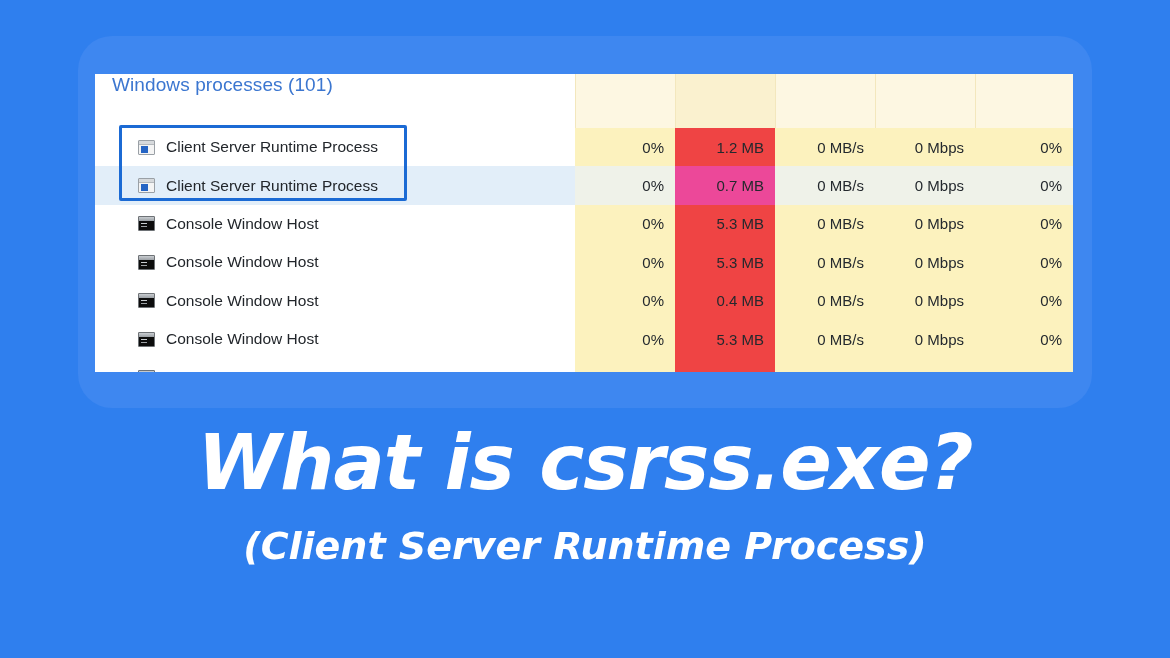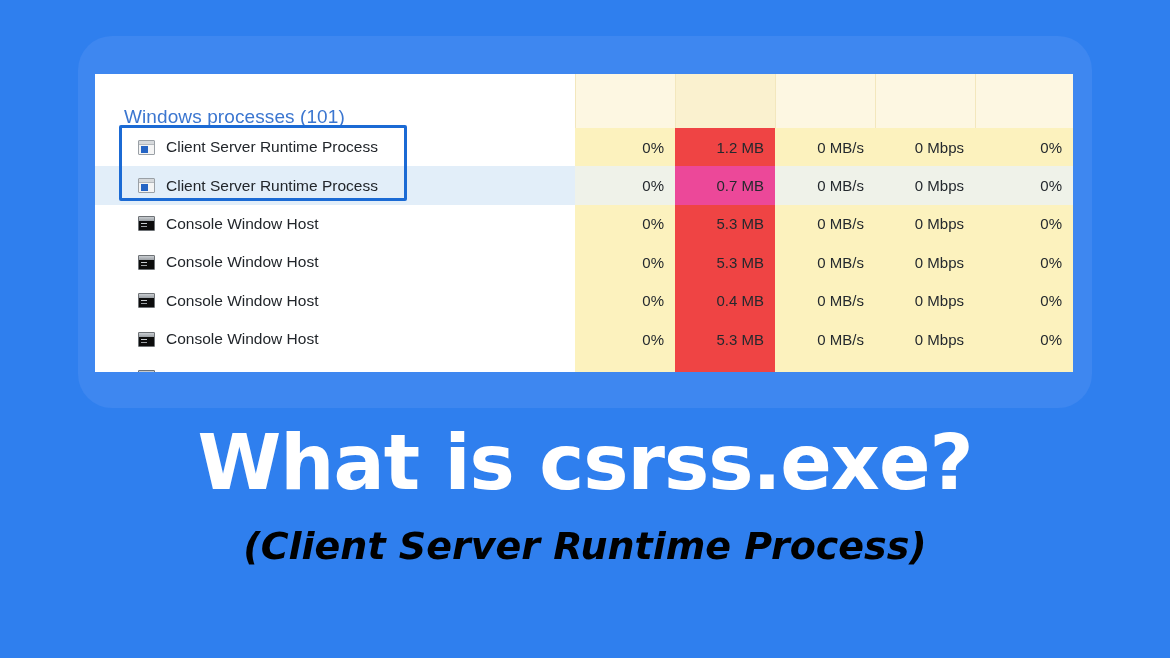--- a/index.html
+++ b/index.html
@@ -61,22 +61,22 @@
     pointer-events: none;
   }
 
   
   #group-header {
     position: absolute;
     left: 0; top: 0;
     width: 480px;
     height: 54px;
     display: flex;
-    align-items: flex-end;
-    padding-left: 29px;
+    align-items: flex-start;
+    padding-left: 17px;
     background: #FFFFFF;
     z-index: 3;
   }
   #group-header .group-title {
     color: #3B76D0;
     font-size: 19px;
     letter-spacing: .1px;
     white-space: nowrap;
   }
 
@@ -209,34 +209,35 @@
   #caption-block {
     position: absolute;
     left: 0;
     top: 415px;
     width: 1170px;
     text-align: center;
   }
 
   #main-title {
     font-family: "DejaVu Sans", sans-serif;
+    font-style: italic;
     font-weight: bold;
     font-size: 76px;
     line-height: 96px;
     color: #FFFFFF;
     letter-spacing: -1px;
   }
 
   #sub-title {
     font-family: "DejaVu Sans", sans-serif;
     font-style: italic;
     font-weight: bold;
     font-size: 38px;
     line-height: 58px;
-    color: #000000;
+    color: #ffffff;
     margin-top: 6px;
   }
 </style>
 </head>
 <body>
 
 <div id="screenshot-plate"></div>
 
 <div id="taskmanager-card">
 

